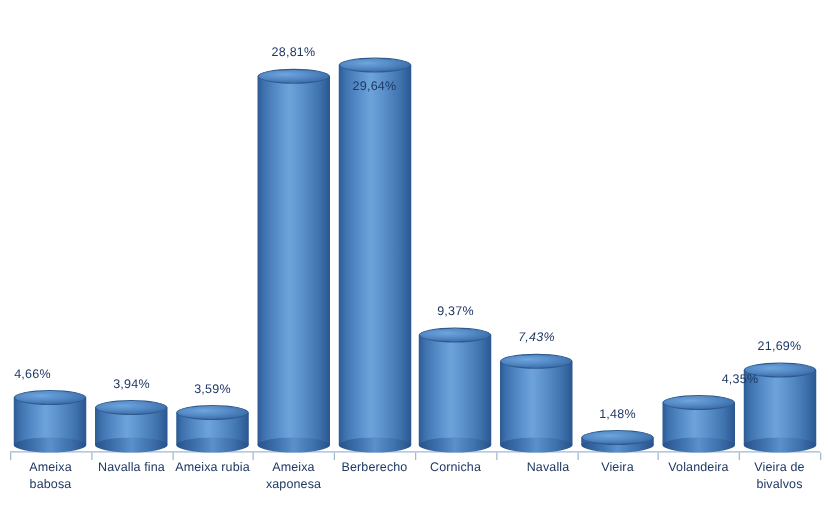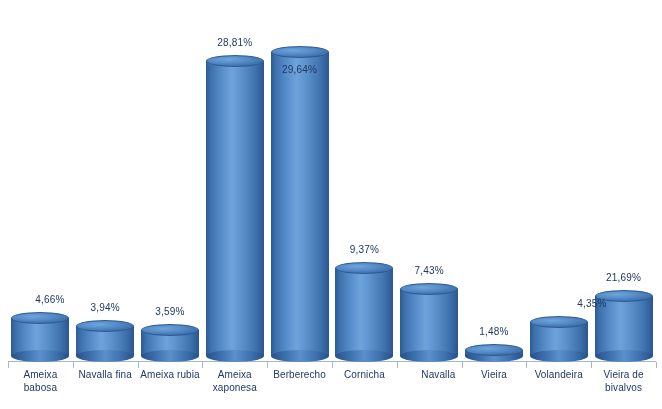--- a/index.html
+++ b/index.html
@@ -200,23 +200,23 @@
       </div>
       <div class="cat-label" style="left: 526.4px; width: 64.8px;">
         <div>Volandeira</div>
       </div>
       <div class="cat-label" style="left: 591.2px; width: 64.8px;">
         <div>Vieira de</div>
         <div>bivalvos</div>
       </div>
     </div>
 
-<div class="bar-label" style="left: 50px; top: 294.394px;">4,66%</div>
+<div class="bar-label" style="left: 26px; top: 294.394px;">4,66%</div>
     <div class="bar-label" style="left: 105.2px; top: 302.058px;">3,94%</div>
     <div class="bar-label" style="left: 170px; top: 305.784px;">3,59%</div>
     <div class="bar-label" style="left: 234.8px; top: 37.3129px;">28,81%</div>
     <div class="bar-label" style="left: 299.6px; top: 28.4774px; margin-top: 36px;">29,64%</div>
     <div class="bar-label" style="left: 364.4px; top: 244.255px;">9,37%</div>
-    <div class="bar-label" style="left: 429.2px; top: 264.906px;">7,43%</div>
+    <div class="bar-label" style="left: 429.2px; top: 264.906px; font-style: italic;">7,43%</div>
     <div class="bar-label" style="left: 494px; top: 326px;">1,48%</div>
     <div class="bar-label" style="left: 592px; top: 297.694px; text-align: right;">4,35%</div>
     <div class="bar-label" style="left: 623.6px; top: 272.145px;">21,69%</div>
   </div>
 
 </body></html>

